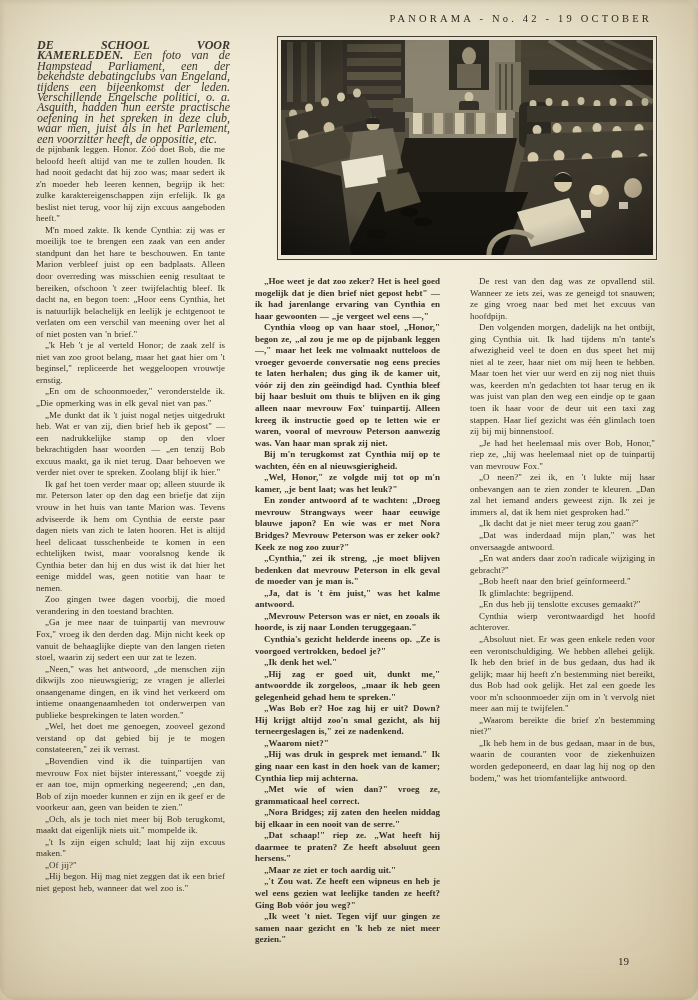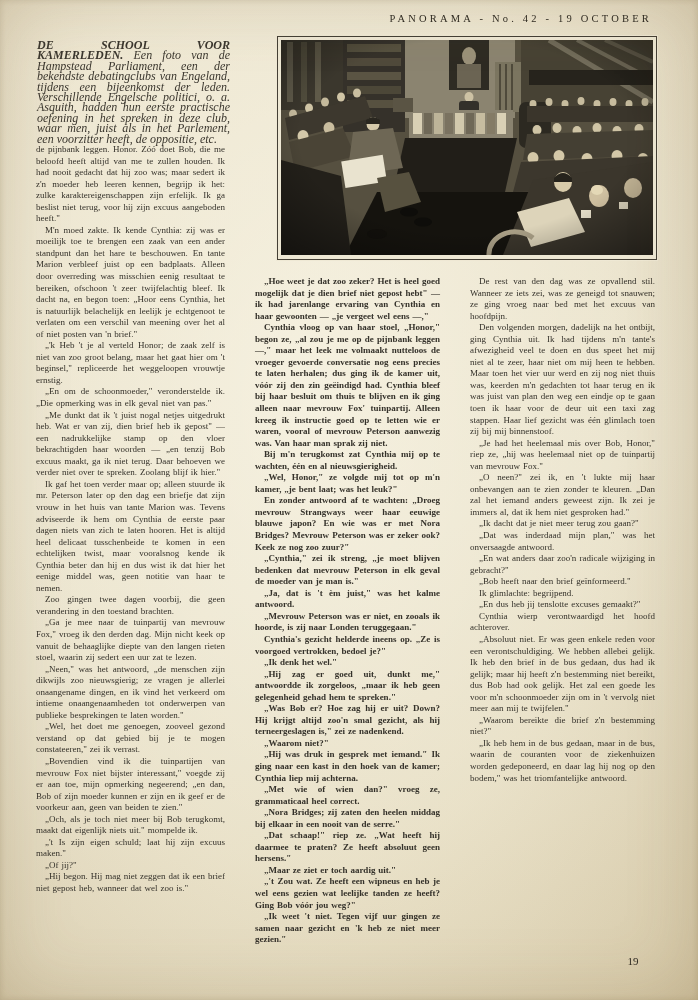--- a/index.html
+++ b/index.html
@@ -6,20 +6,21 @@
   body{
     width:698px;height:1000px;position:relative;overflow:hidden;
     background:#e9e2cb;
     font-family:"Liberation Serif","DejaVu Serif",serif;
     color:#33302a;
   }
   .page{position:absolute;inset:0;
     background:
       radial-gradient(ellipse at 45% 40%, rgba(255,252,240,.55) 0%, rgba(255,250,235,.15) 55%, rgba(140,110,60,.16) 100%),
       linear-gradient(160deg, #ece5cf 0%, #e9e2cb 55%, #e2d8ba 100%);
+    border-radius: 15px;
   }
   .page::after{content:"";position:absolute;inset:0;pointer-events:none;
     box-shadow:inset 0 0 70px rgba(120,92,45,.22), inset 0 0 6px rgba(90,70,35,.18);}
   .header{
     position:absolute;top:13px;right:46px;
     font-size:10.5px;letter-spacing:3.2px;color:#2c2922;white-space:nowrap;
   }
   .caption{
     position:absolute;left:37px;top:40px;width:193px;
     font-style:italic;font-size:12px;line-height:10.4px;text-align:justify;color:#3a362e;
@@ -33,21 +34,21 @@
   .photo-frame svg{display:block;width:372px;height:215px;}
   .col{
     position:absolute;font-size:9px;line-height:11.55px;text-align:justify;
     word-spacing:0.7px;color:#34312a;
   }
   .col p{margin:0;text-indent:9px;}
   .col p.noindent{text-indent:0;}
   .col1{left:36px;top:112px;width:189px;height:805px;margin-top:32px;}
   .col2{left:255px;top:276px;width:185px;height:665px;font-weight:bold;}
   .col3{left:470px;top:276px;width:185px;height:665px;}
-  .pageno{position:absolute;left:618px;top:955px;width:30px;text-align:center;
+  .pageno{position:absolute;left:618px;top:955px;width:30px;text-align:left;
     font-size:11px;color:#2e2b24;}
 </style>
 </head>
 <body>
 
 <div class="page">
 
   <div class="header">PANORAMA  -  No. 42  -  19 OCTOBER</div>
 
   <div class="caption">
@@ -181,21 +182,21 @@
     </svg>
   </figure>
 
   <div class="col col1">
       <p class="noindent">de pijnbank leggen. Honor. Zóó doet Bob, die me beloofd heeft altijd van me te zullen houden. Ik had nooit gedacht dat hij zoo was; maar sedert ik z'n moeder heb leeren kennen, begrijp ik het: zulke karaktereigenschappen zijn erfelijk. Ik ga beslist niet terug, voor hij zijn excuus aangeboden heeft."</p>
       <p>M'n moed zakte. Ik kende Cynthia: zij was er moeilijk toe te brengen een zaak van een ander standpunt dan het hare te beschouwen. En tante Marion verbleef juist op een badplaats. Alleen door overreding was misschien eenig resultaat te bereiken, ofschoon 't zeer twijfelachtig bleef. Ik dacht na, en begon toen: „Hoor eens Cynthia, het is natuurlijk belachelijk en leelijk je echtgenoot te verlaten om een verschil van meening over het al of niet posten van 'n brief."</p>
       <p>„'k Heb 't je al verteld Honor; de zaak zelf is niet van zoo groot belang, maar het gaat hier om 't beginsel," repliceerde het weggeloopen vrouwtje ernstig.</p>
       <p>„En om de schoonmoeder," veronderstelde ik. „Die opmerking was in elk geval niet van pas."</p>
       <p>„Me dunkt dat ik 't juist nogal netjes uitgedrukt heb. Wat er van zij, dien brief heb ik gepost" — een nadrukkelijke stamp op den vloer bekrachtigden haar woorden — „en tenzij Bob excuus maakt, ga ik niet terug. Daar behoeven we verder niet over te spreken. Zoolang blijf ik hier."</p>
       <p>Ik gaf het toen verder maar op; alleen stuurde ik mr. Peterson later op den dag een briefje dat zijn vrouw in het huis van tante Marion was. Tevens adviseerde ik hem om Cynthia de eerste paar dagen niets van zich te laten hooren. Het is altijd heel delicaat tusschenbeide te komen in een echtelijken twist, maar vooralsnog kende ik Cynthia beter dan hij en dus wist ik dat hier het eenige middel was, geen notitie van haar te nemen.</p>
-      <p>Zoo gingen twee dagen voorbij, die geen verandering in den toestand brachten.</p>
+      <p>Zoo gingen twee dagen voorbij, die moed verandering in den toestand brachten.</p>
       <p>„Ga je mee naar de tuinpartij van mevrouw Fox," vroeg ik den derden dag. Mijn nicht keek op vanuit de behaaglijke diepte van den langen rieten stoel, waarin zij sedert een uur zat te lezen.</p>
       <p>„Neen," was het antwoord, „de menschen zijn dikwijls zoo nieuwsgierig; ze vragen je allerlei onaangename dingen, en ik vind het verkeerd om intieme onaangenaamheden tot onderwerpen van publieke besprekingen te laten worden."</p>
       <p>„Wel, het doet me genoegen, zooveel gezond verstand op dat gebied bij je te mogen constateeren," zei ik verrast.</p>
       <p>„Bovendien vind ik die tuinpartijen van mevrouw Fox niet bijster interessant," voegde zij er aan toe, mijn opmerking negeerend; „en dan, Bob of zijn moeder kunnen er zijn en ik geef er de voorkeur aan, geen van beiden te zien."</p>
       <p>„Och, als je toch niet meer bij Bob terugkomt, maakt dat eigenlijk niets uit." mompelde ik.</p>
       <p>„'t Is zijn eigen schuld; laat hij zijn excuus maken."</p>
       <p>„Of jij?"</p>
       <p>„Hij begon. Hij mag niet zeggen dat ik een brief niet gepost heb, wanneer dat wel zoo is."</p>
     </div>
 

